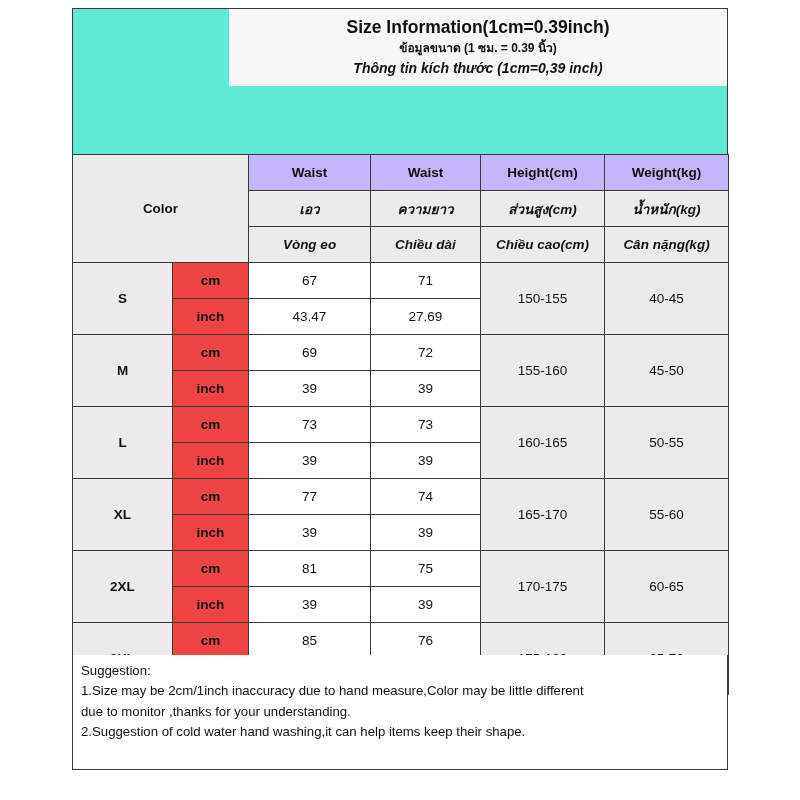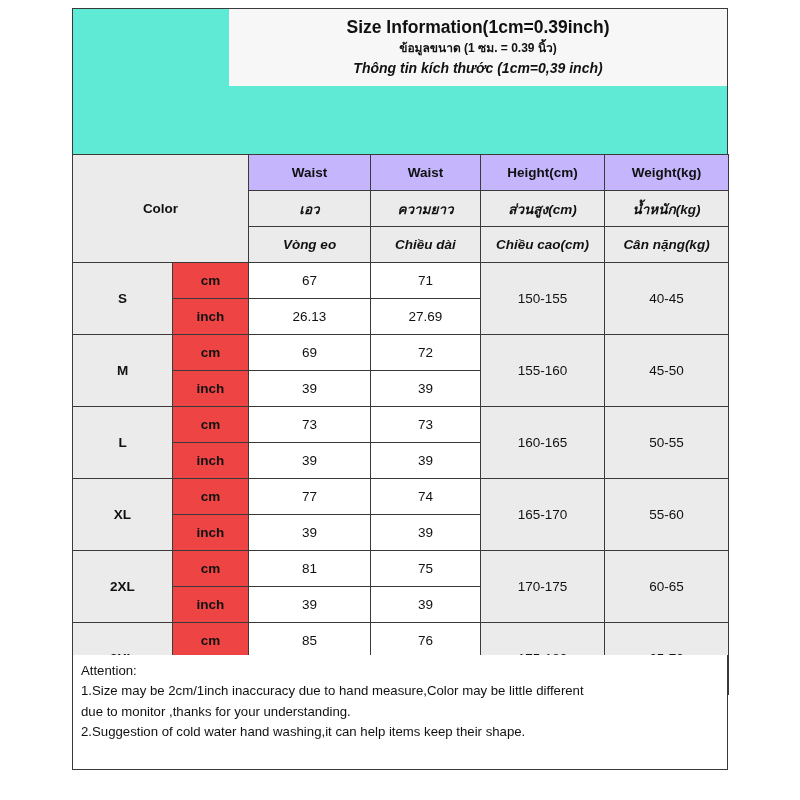--- a/index.html
+++ b/index.html
@@ -289,21 +289,21 @@
       <tr>
         <td class="size-label" rowspan="2">S</td>
         <td class="unit-cell">cm</td>
         <td class="val-cell">67</td>
         <td class="val-cell">71</td>
         <td class="span-cell" rowspan="2">150-155</td>
         <td class="span-cell" rowspan="2">40-45</td>
       </tr>
       <tr>
         <td class="unit-cell">inch</td>
-        <td class="val-cell">26.13</td>
+        <td class="val-cell">43.47</td>
         <td class="val-cell">27.69</td>
       </tr>
 
       <tr>
         <td class="size-label" rowspan="2">M</td>
         <td class="unit-cell">cm</td>
         <td class="val-cell">69</td>
         <td class="val-cell">72</td>
         <td class="span-cell" rowspan="2">155-160</td>
         <td class="span-cell" rowspan="2">45-50</td>
@@ -366,19 +366,19 @@
       </tr>
       <tr>
         <td class="unit-cell">inch</td>
         <td class="val-cell">39</td>
         <td class="val-cell">39</td>
       </tr>
     </tbody>
   </table>
 
   <div class="note">
-    <div>Attention:</div>
+    <div>Suggestion:</div>
     <div>1.Size may be 2cm/1inch inaccuracy due to hand measure,Color may be little different</div>
     <div>due to monitor ,thanks for your understanding.</div>
     <div>2.Suggestion of cold water hand washing,it can help items keep their shape.</div>
   </div>
 
 </div>
 
 </body></html>

